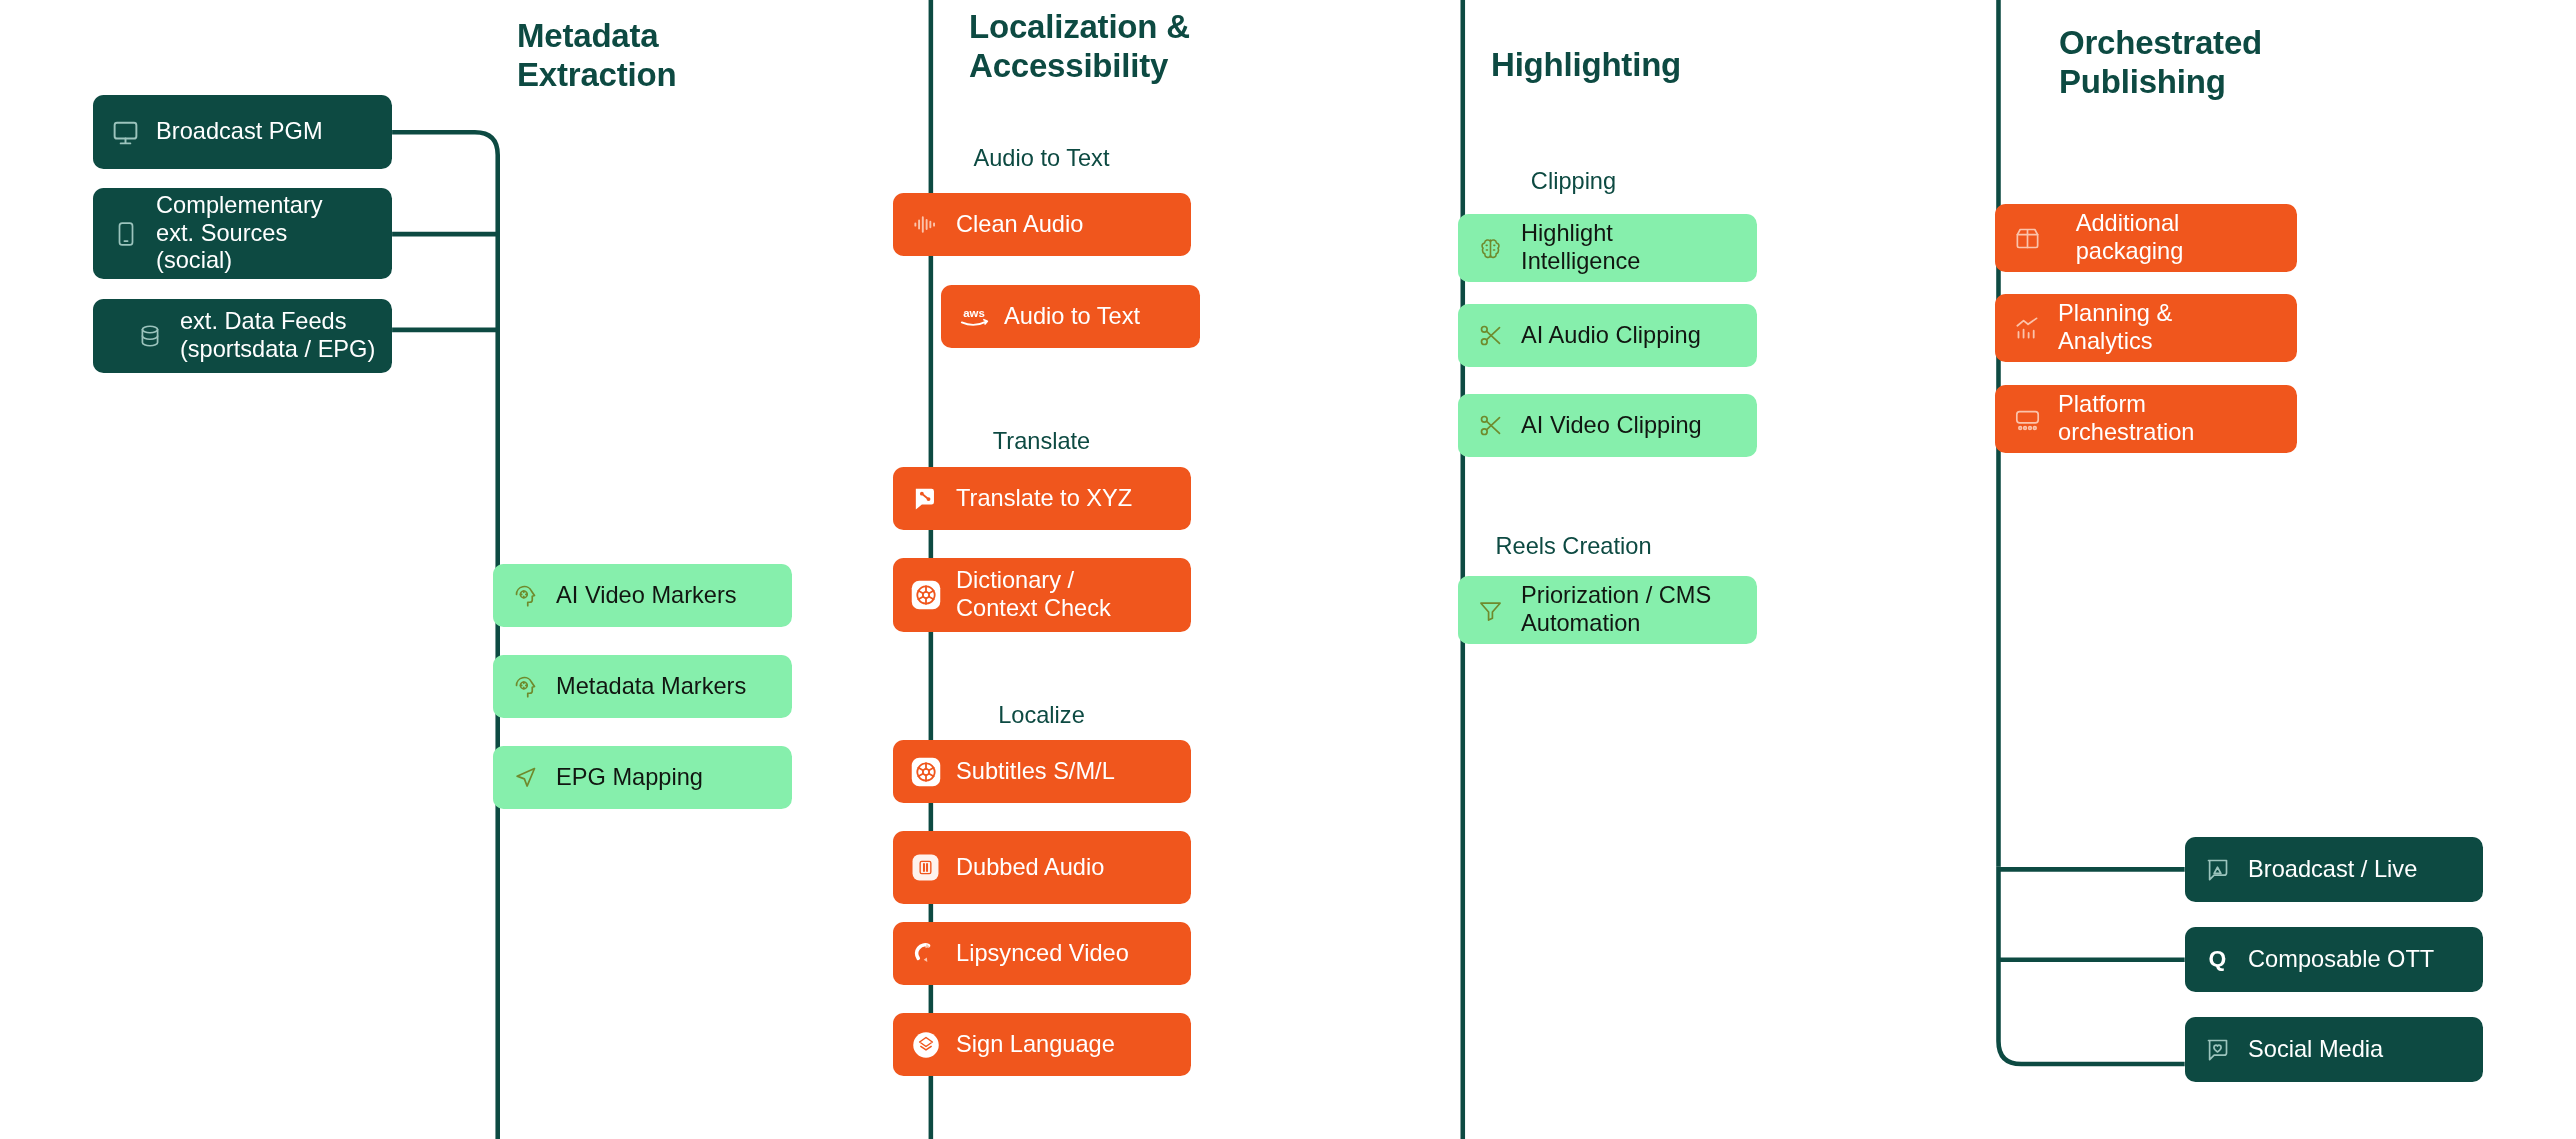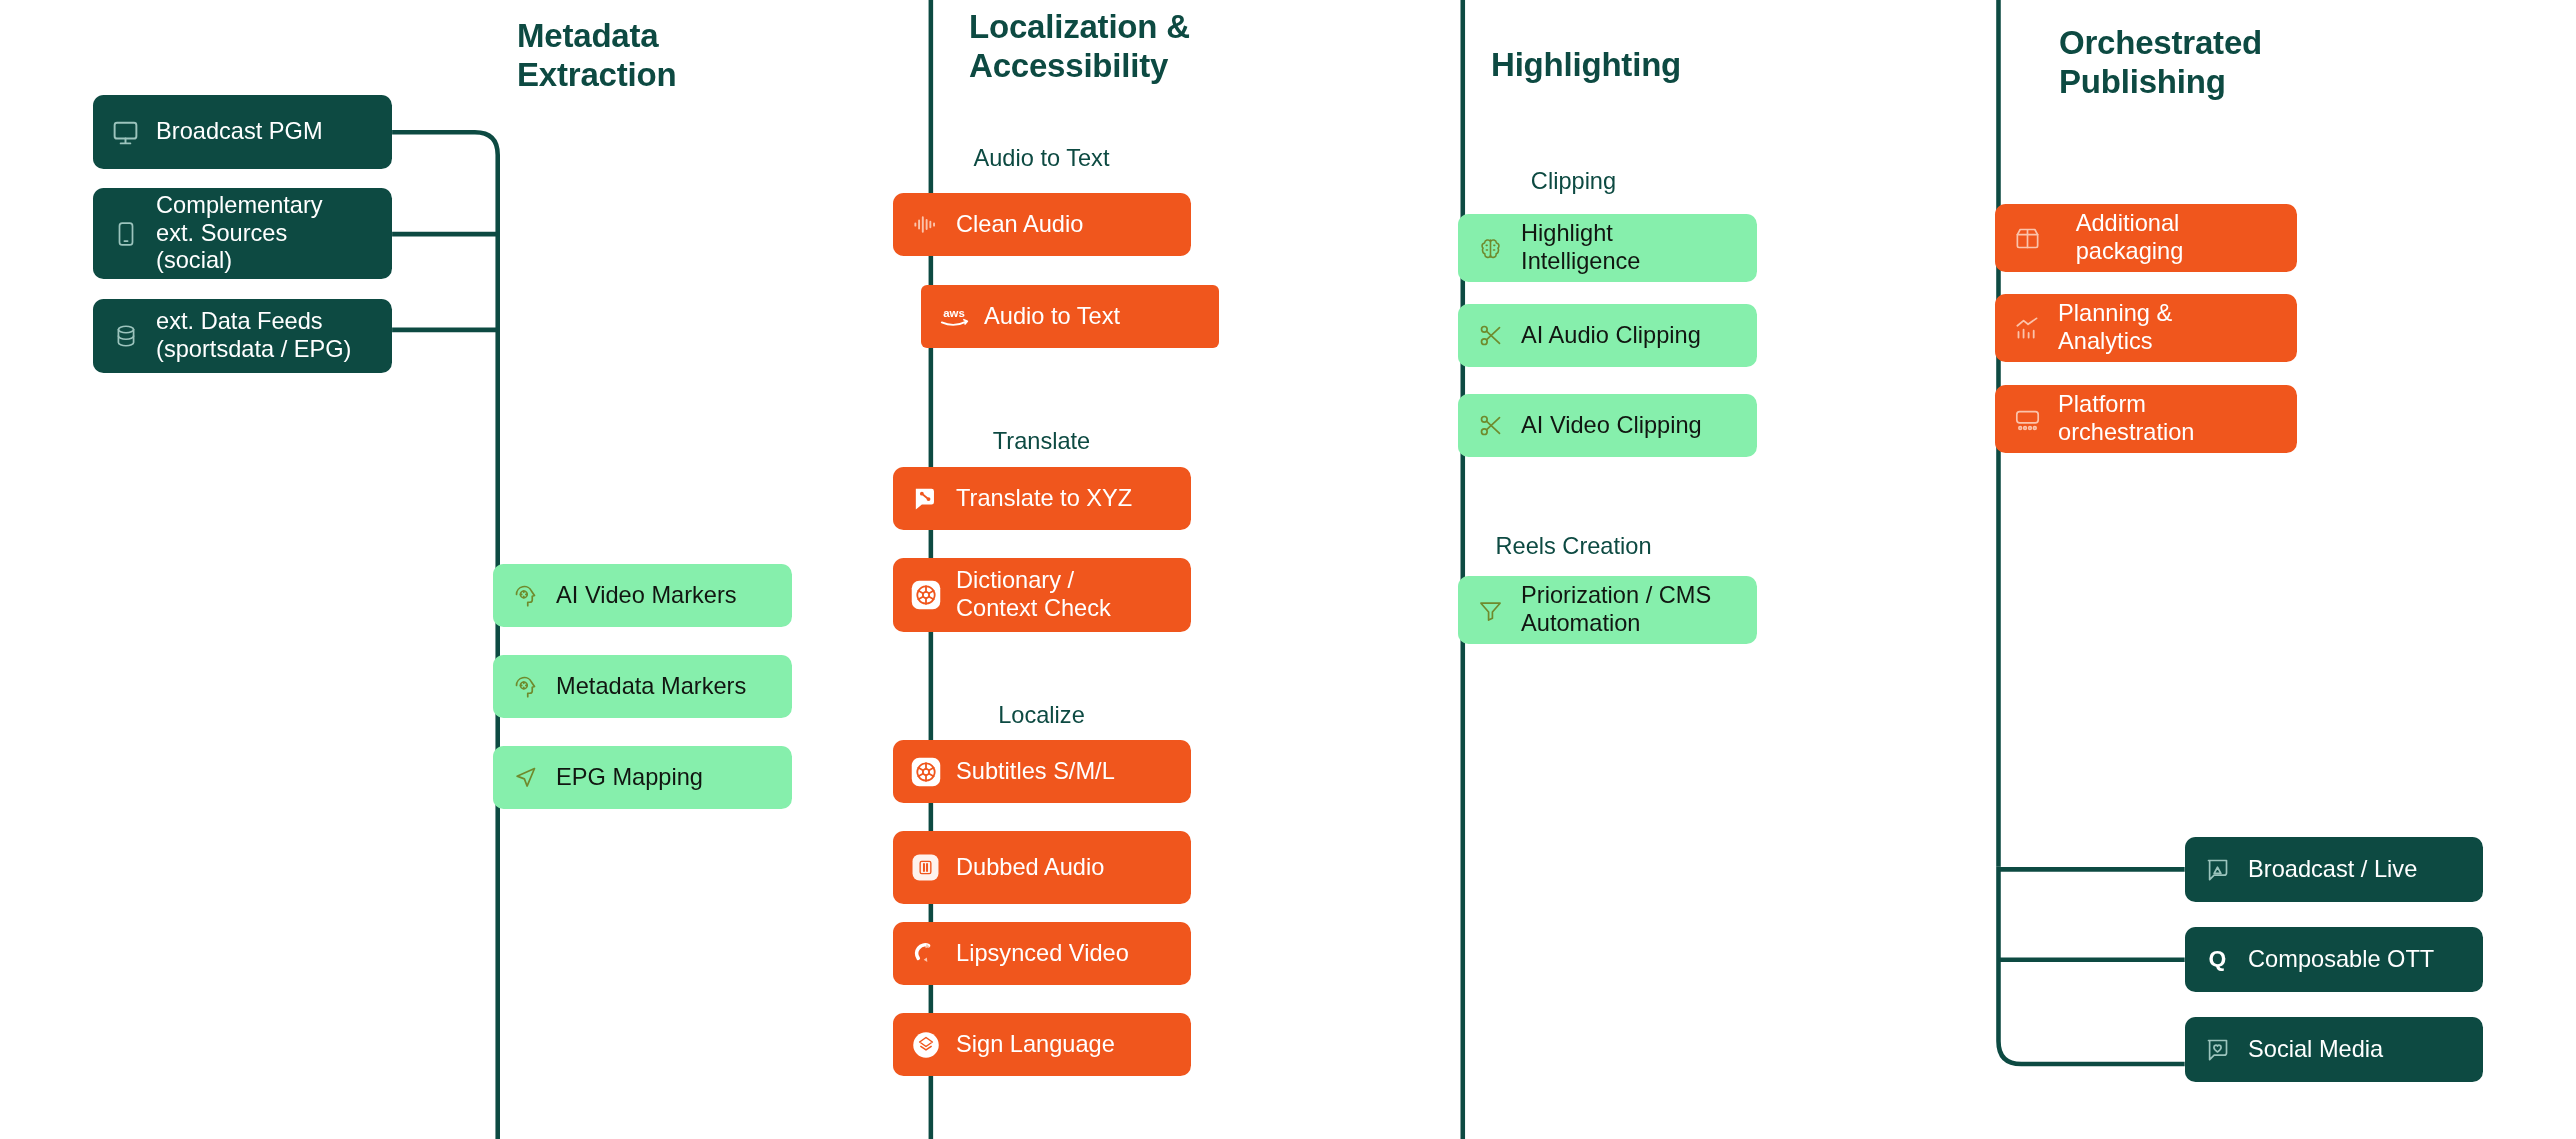--- a/index.html
+++ b/index.html
@@ -94,21 +94,21 @@
       <svg width="26" height="26" viewBox="0 0 24 24" fill="none" stroke="#9cc4bd" stroke-width="1.6" stroke-linecap="round" stroke-linejoin="round">
         <rect x="6" y="2" width="12" height="20" rx="2.5"></rect>
           <path d="M10.5 18.5h3"></path>
       </svg>
     </span>
     <span class="lbl">Complementary
 ext. Sources
 (social)</span>
   </div>
 
-  <div class="card dark" style="left:93px; top:299px; width:299px; height:74px;">
+  <div class="card dark" style="left:93px; top:299px; width:299px; height:74px;justify-content:flex-end;">
     <span class="ico">
       <svg width="26" height="26" viewBox="0 0 24 24" fill="none" stroke="#9cc4bd" stroke-width="1.6" stroke-linecap="round" stroke-linejoin="round">
         <ellipse cx="12" cy="6" rx="7" ry="3"></ellipse>
           <path d="M5 6v12c0 1.7 3.1 3 7 3s7-1.3 7-3V6"></path>
           <path d="M5 12c0 1.7 3.1 3 7 3s7-1.3 7-3"></path>
       </svg>
     </span>
     <span class="lbl">ext. Data Feeds
 (sportsdata / EPG)</span>
   </div>
@@ -155,21 +155,21 @@
 
   <div class="card orange" style="left:893px; top:193px; width:298px; height:63px;">
     <span class="ico">
       <svg width="27" height="27" viewBox="0 0 24 24" fill="none" stroke="#fbc3ab" stroke-width="1.7" stroke-linecap="round">
         <path d="M3 11v2M6.3 8.5v7M9.6 5.5v13M13 8v8M16.3 9.5v5M19.6 11v2"></path>
       </svg>
     </span>
     <span class="lbl">Clean Audio</span>
   </div>
 
-  <div class="card orange" style="left:921px; top:285px; width:298px; height:63px;border-radius:6px;">
+  <div class="card orange" style="left:941px; top:285px; width:259px; height:63px;">
     <span class="ico">
       <svg width="32" height="26" viewBox="0 0 42 28">
         <text x="21" y="14" text-anchor="middle" font-family="Liberation Sans, sans-serif" font-size="15" font-weight="bold" fill="#ffffff">aws</text>
         <path d="M5 21 Q21 28 37 20" stroke="#ffffff" stroke-width="2.4" fill="none" stroke-linecap="round"></path>
         <path d="M34 17.5 L38.5 19.5 L35.5 23" stroke="#ffffff" stroke-width="2.2" fill="none" stroke-linecap="round" stroke-linejoin="round"></path>
       </svg>
     </span>
     <span class="lbl">Audio to Text</span>
   </div>
 

